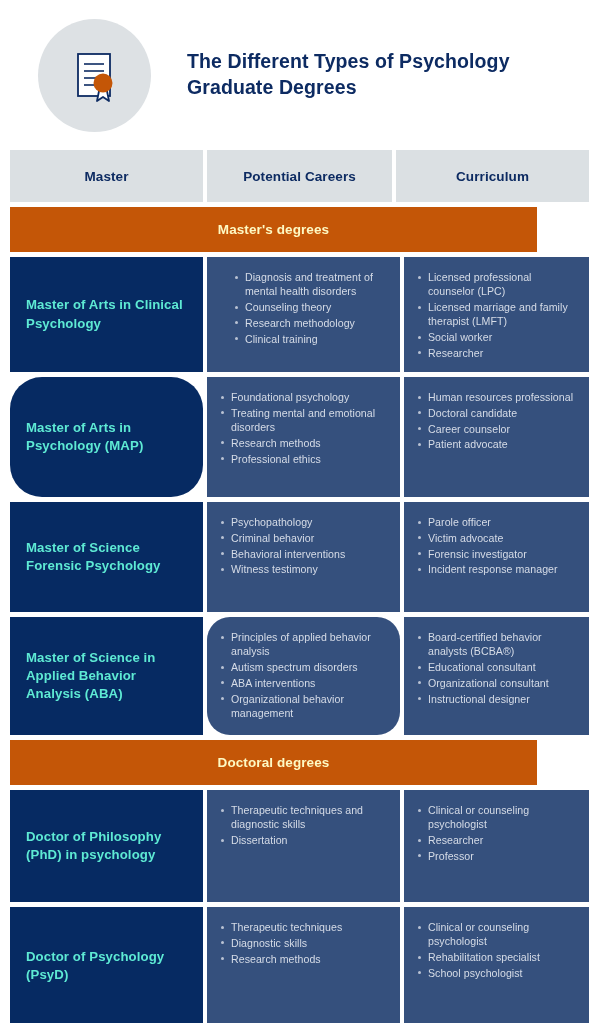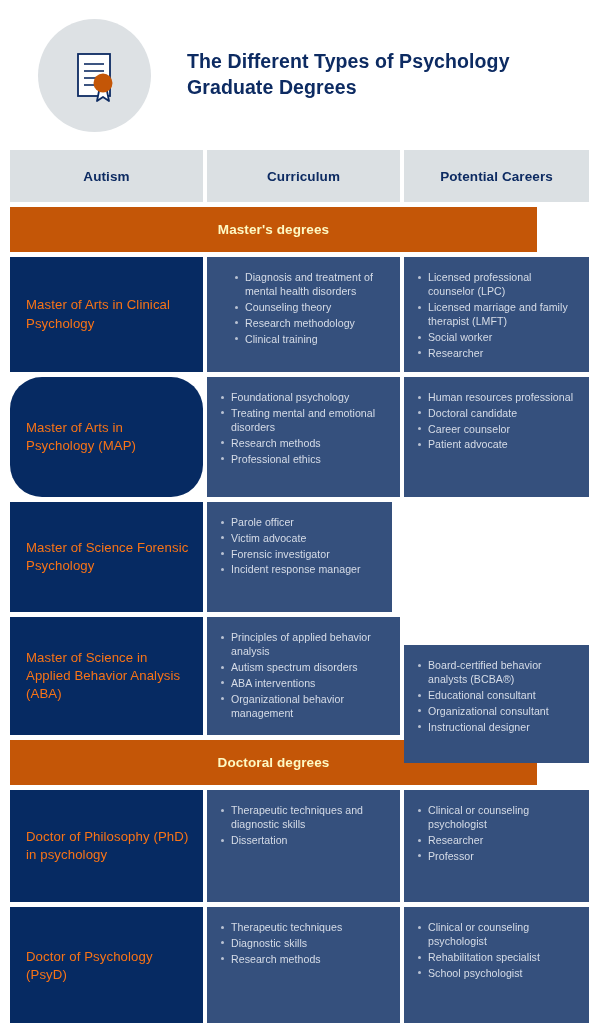--- a/index.html
+++ b/index.html
@@ -94,23 +94,23 @@
 
   
   .data-row .cell-degree {
     background: #062a62;
     display: flex;
     align-items: center;
     padding: 10px 14px 10px 16px;
   }
 
   .degree-name {
-    color: #f97316;
+    color: #5eead4;
     font-size: 13.2px;
-    font-weight: normal;
+    font-weight: bold;
     line-height: 1.38;
     letter-spacing: 0.1px;
   }
 
   .data-row .cell-curric,
   .data-row .cell-careers {
     background: #35507d;
     padding: 13px 10px 13px 12px;
   }
 
@@ -157,23 +157,23 @@
         <path d="M36 42 L33 57 L39 53 L45 57 L42 42 Z" fill="#ffffff" stroke="#0d2b62" stroke-width="1.8" stroke-linejoin="round"></path>
         <circle cx="39" cy="39" r="9.5" fill="#c45607"></circle>
       </svg>
     </div>
     <div class="header-title">The Different Types of Psychology Graduate Degrees</div>
   </div>
 
   <div class="table">
 
     <div class="row head-row">
-      <div class="cell cell-degree">Autism</div>
+      <div class="cell cell-degree">Master</div>
+      <div class="cell cell-careers">Potential Careers</div>
       <div class="cell cell-curric">Curriculum</div>
-      <div class="cell cell-careers">Potential Careers</div>
     </div>
 
     <div class="band">Master's degrees</div>
 
     <div class="row data-row" style="height: 115px;">
       <div class="cell cell-degree" style="height: 115px;">
         <div class="degree-name">Master of Arts in Clinical Psychology</div>
       </div>
       <div class="cell cell-curric" style="height: 115px; padding-left: 26px;">
         <ul class="bullets">
@@ -212,43 +212,51 @@
           <li>Career counselor</li>
           <li>Patient advocate</li>
         </ul>
       </div>
     </div>
 
     <div class="row data-row" style="height: 110px;">
       <div class="cell cell-degree" style="height: 110px;">
         <div class="degree-name">Master of Science Forensic Psychology</div>
       </div>
+      <div class="cell cell-curric" style="height: 110px;">
+        <ul class="bullets">
+          <li>Psychopathology</li>
+          <li>Criminal behavior</li>
+          <li>Behavioral interventions</li>
+          <li>Witness testimony</li>
+        </ul>
+      </div>
       <div class="cell cell-careers" style="height: 110px;">
         <ul class="bullets">
           <li>Parole officer</li>
           <li>Victim advocate</li>
           <li>Forensic investigator</li>
           <li>Incident response manager</li>
         </ul>
       </div>
     </div>
 
     <div class="row data-row" style="height: 118px;">
       <div class="cell cell-degree" style="height: 118px;">
         <div class="degree-name">Master of Science in Applied Behavior Analysis (ABA)</div>
       </div>
-      <div class="cell cell-curric" style="height: 118px;">
+      <div class="cell cell-curric" style="height: 118px; border-radius: 23px;">
         <ul class="bullets">
           <li>Principles of applied behavior analysis</li>
           <li>Autism spectrum disorders</li>
           <li>ABA interventions</li>
           <li>Organizational behavior management</li>
         </ul>
       </div>
-      <div class="cell cell-careers" style="height: 118px; margin-top: 28px;">
+      <div class="cell cell-careers" style="height: 118px;">
         <ul class="bullets">
           <li>Board-certified behavior analysts (BCBA®)</li>
           <li>Educational consultant</li>
           <li>Organizational consultant</li>
           <li>Instructional designer</li>
         </ul>
       </div>
     </div>
 
     <div class="band">Doctoral degrees</div>

